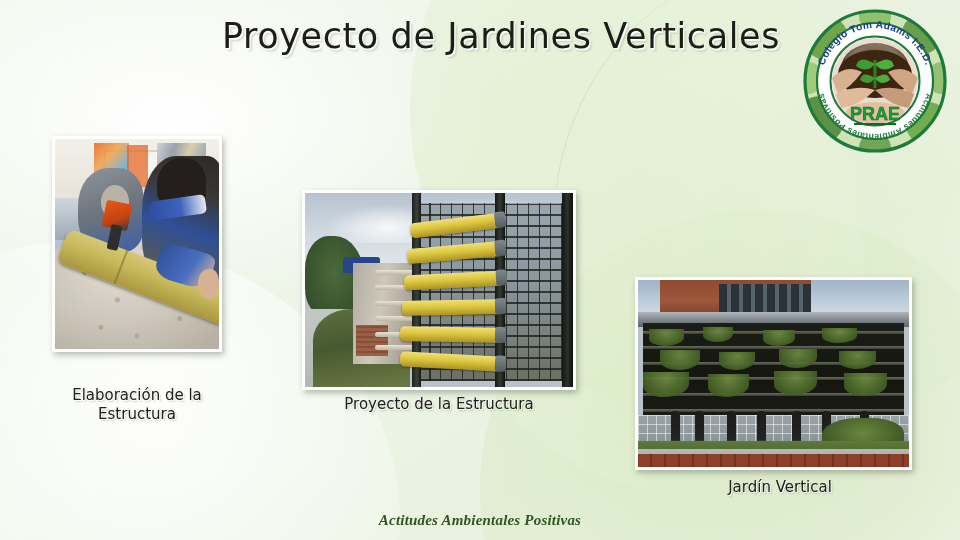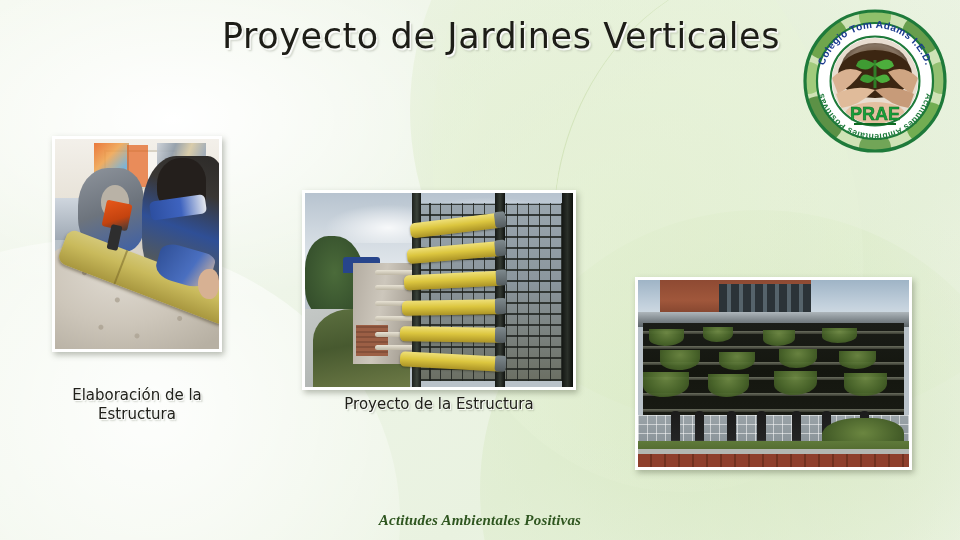--- a/index.html
+++ b/index.html
@@ -487,16 +487,17 @@
           <i style="left:57%"></i>
           <i style="left:68%"></i>
         <i style="left:82%"></i>
       </div>
       <div class="p3-shrub"></div>
       <div class="p3-grass"></div>
       <div class="p3-curb"></div>
       <div class="p3-brick"></div>
     </div>
   </div>
+  <div class="caption" id="caption-3">Jardín Vertical</div>
 
   <div class="footer-text">Actitudes Ambientales Positivas</div>
 
 </div>
 
 </body></html>

